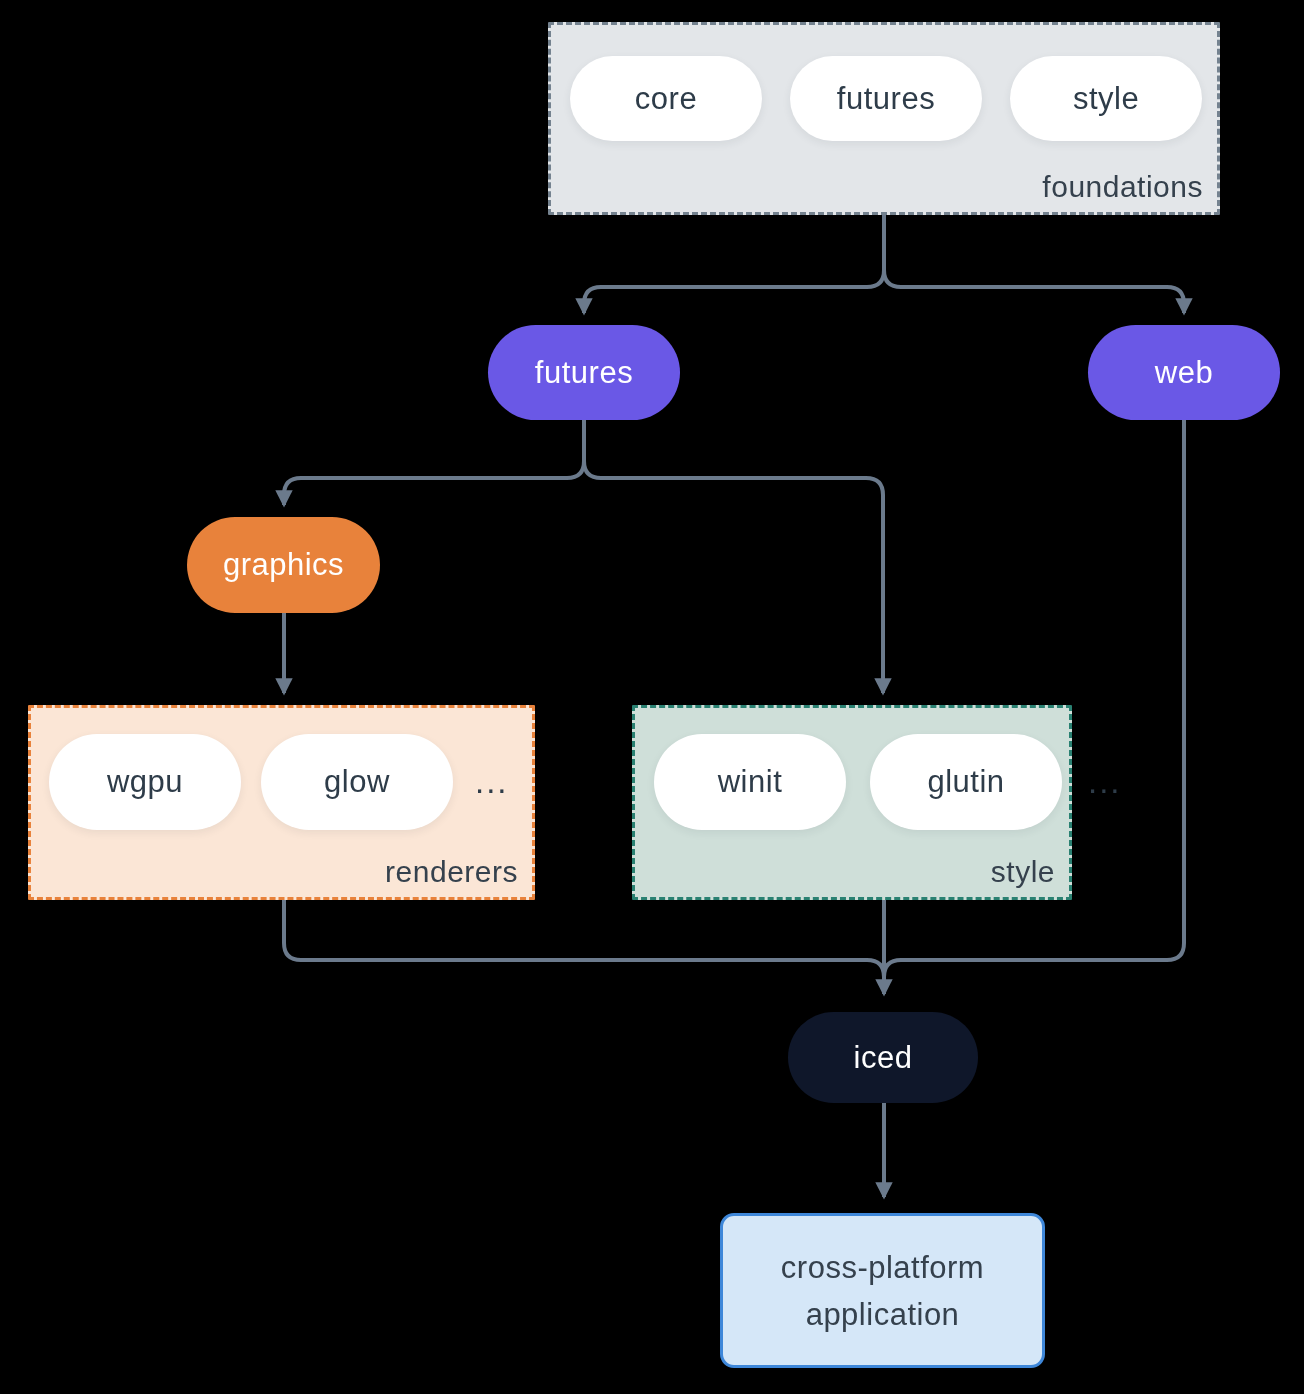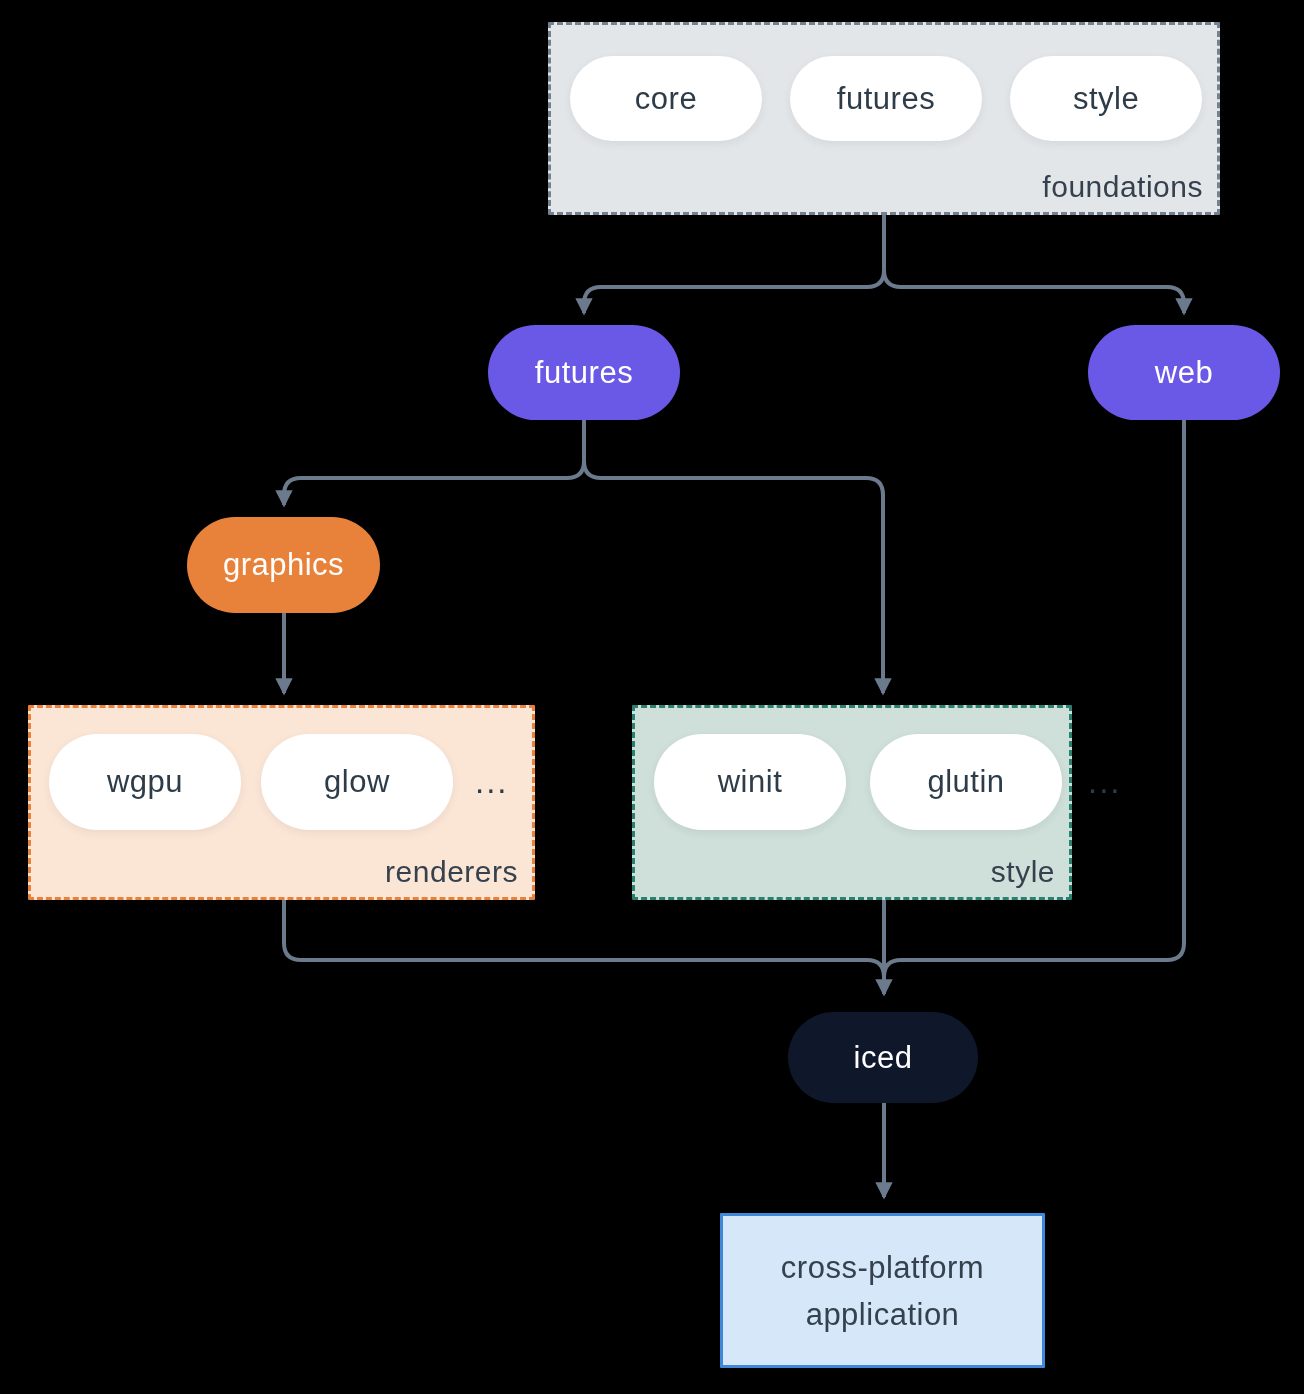--- a/index.html
+++ b/index.html
@@ -41,21 +41,21 @@
 
   .pill-free{position:absolute;color:#ffffff;}
   .pill-native{left:488px;top:325px;width:192px;height:95px;background:#6a58e6;}
   .pill-web{left:1088px;top:325px;width:192px;height:95px;background:#6a58e6;}
   .pill-graphics{left:187px;top:517px;width:193px;height:96px;background:#e8823b;}
   .pill-iced{left:788px;top:1012px;width:190px;height:91px;background:#0f172a;}
 
   
   .app-box{
     left:720px;top:1213px;width:325px;height:155px;
-    background:#d5e7f8;border:3px solid #3e87d9;border-radius:1px;
+    background:#d5e7f8;border:3px solid #3e87d9;border-radius:14px;
     display:flex;align-items:center;justify-content:center;text-align:center;
     font-size:31px;line-height:47px;letter-spacing:.5px;color:#35414d;
     padding:0 28px;
   }
 </style>
 </head>
 <body>
 
 <div class="canvas">
 

